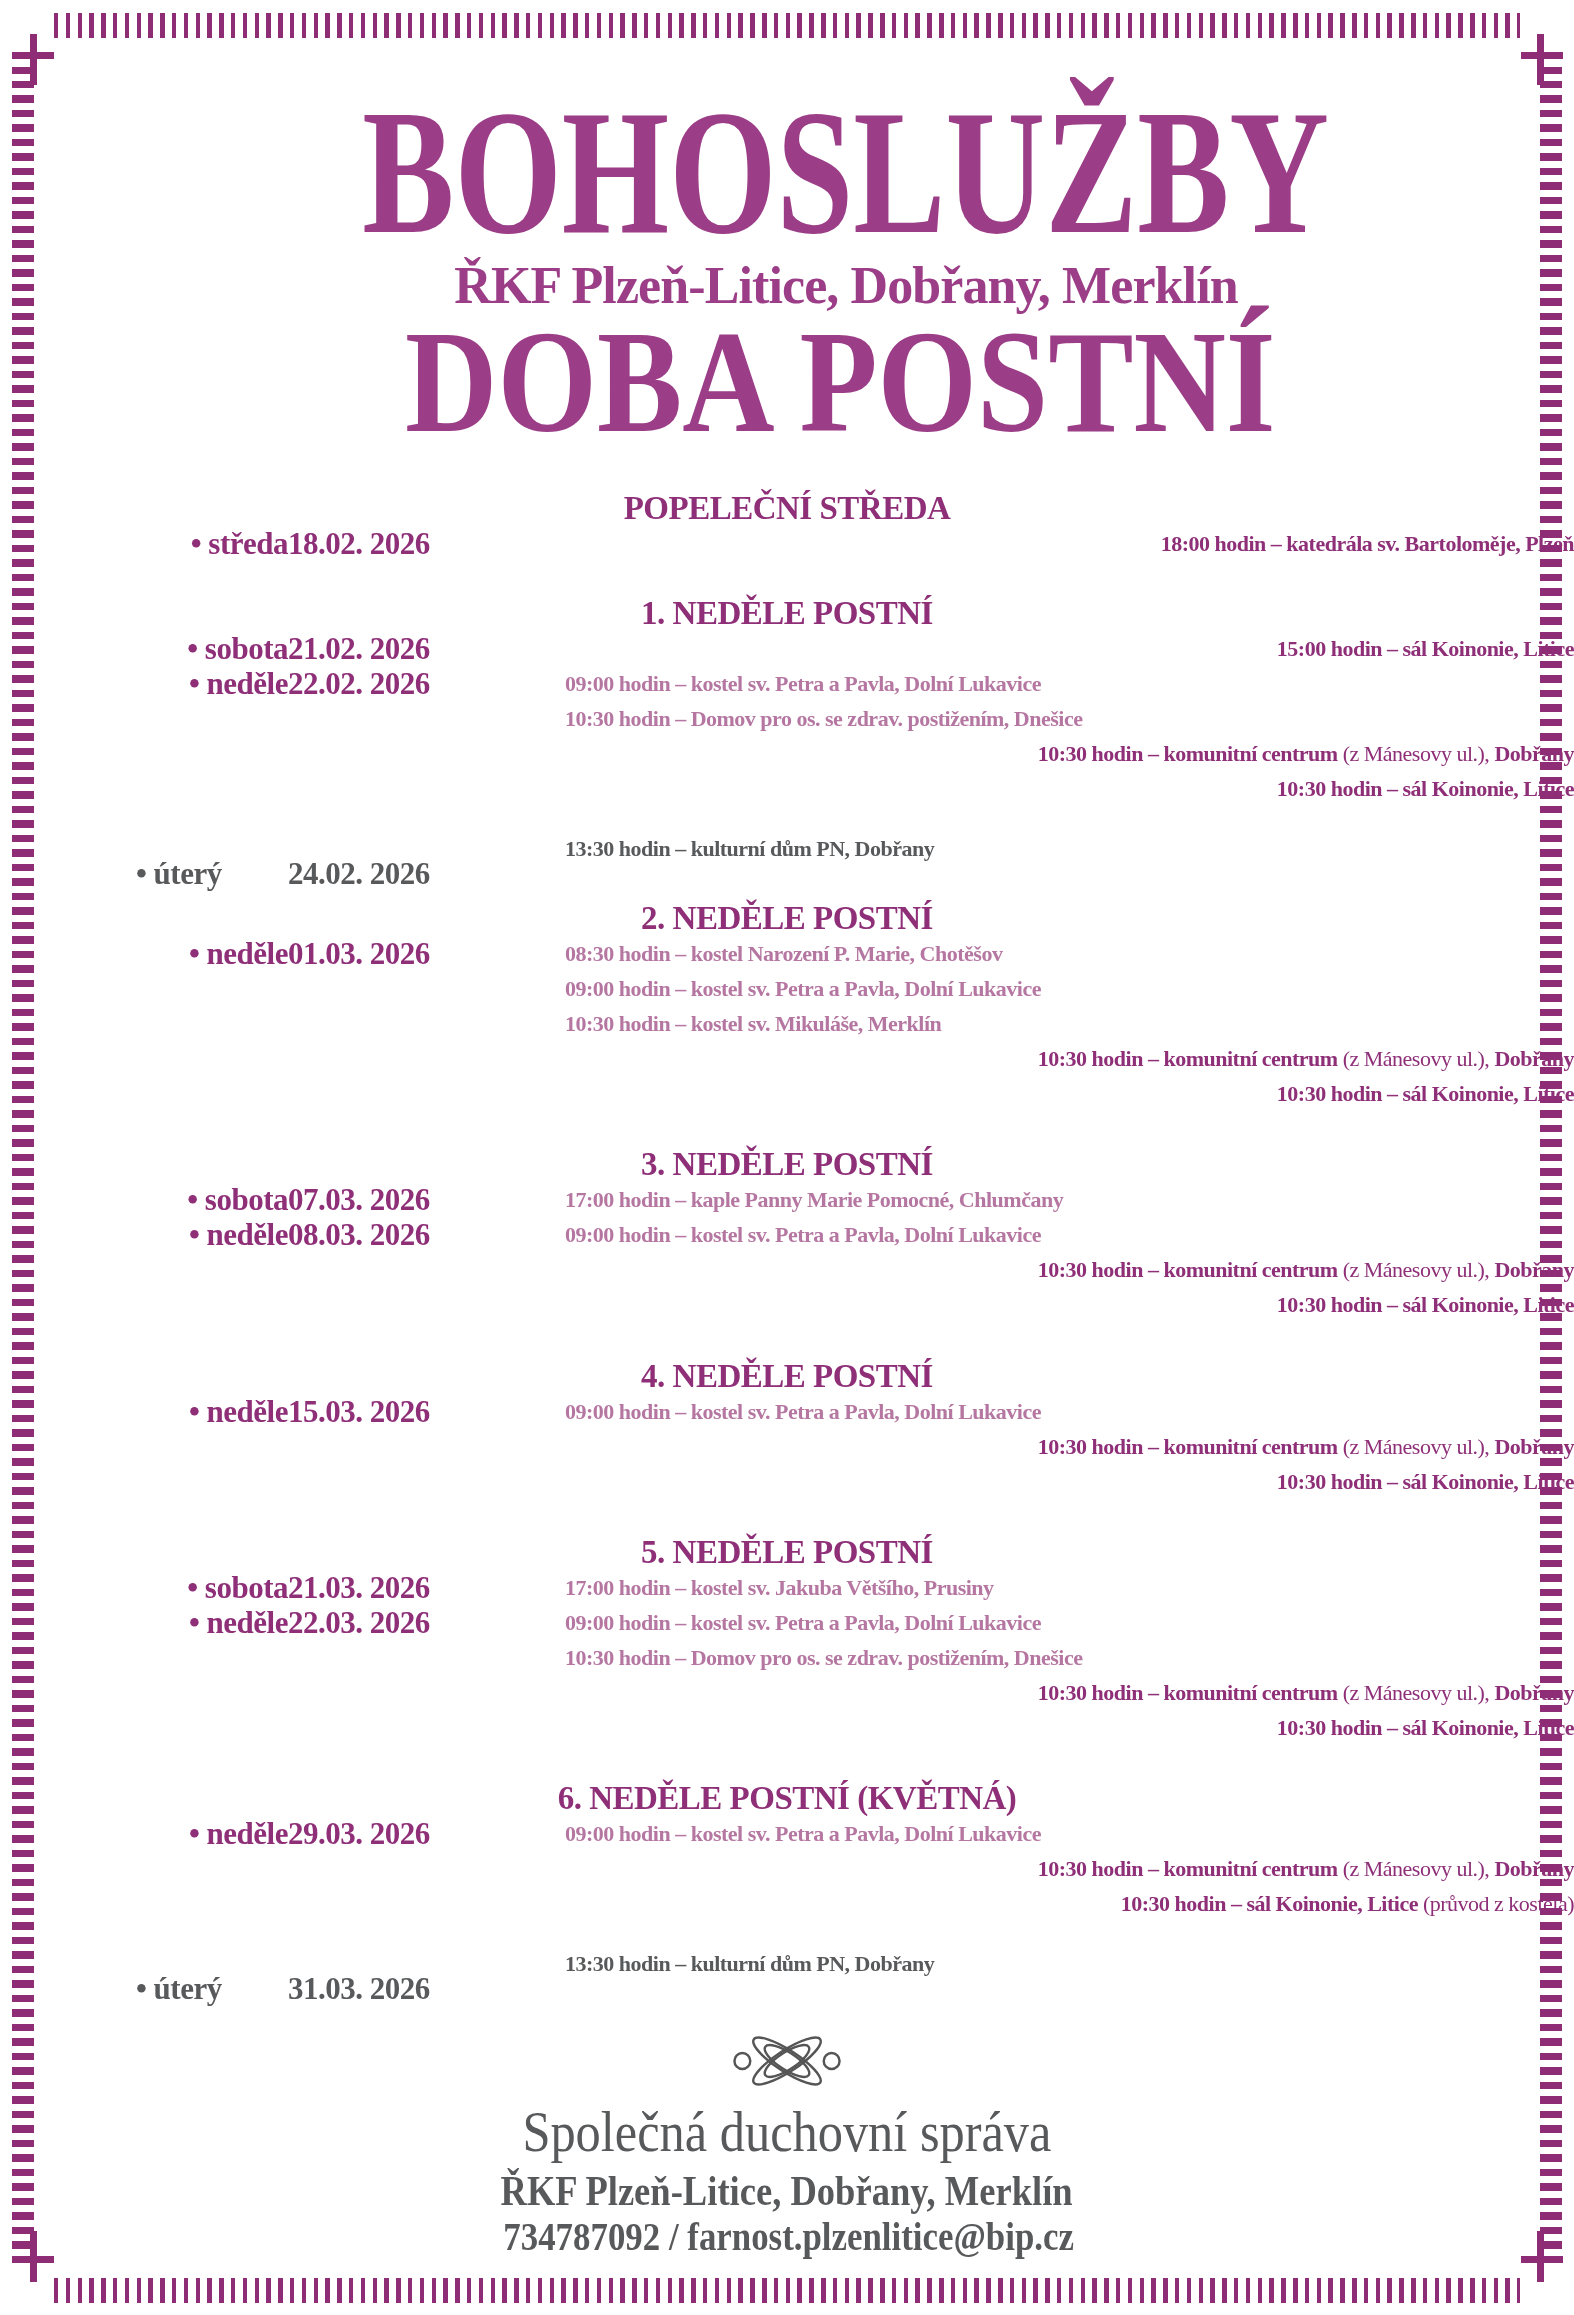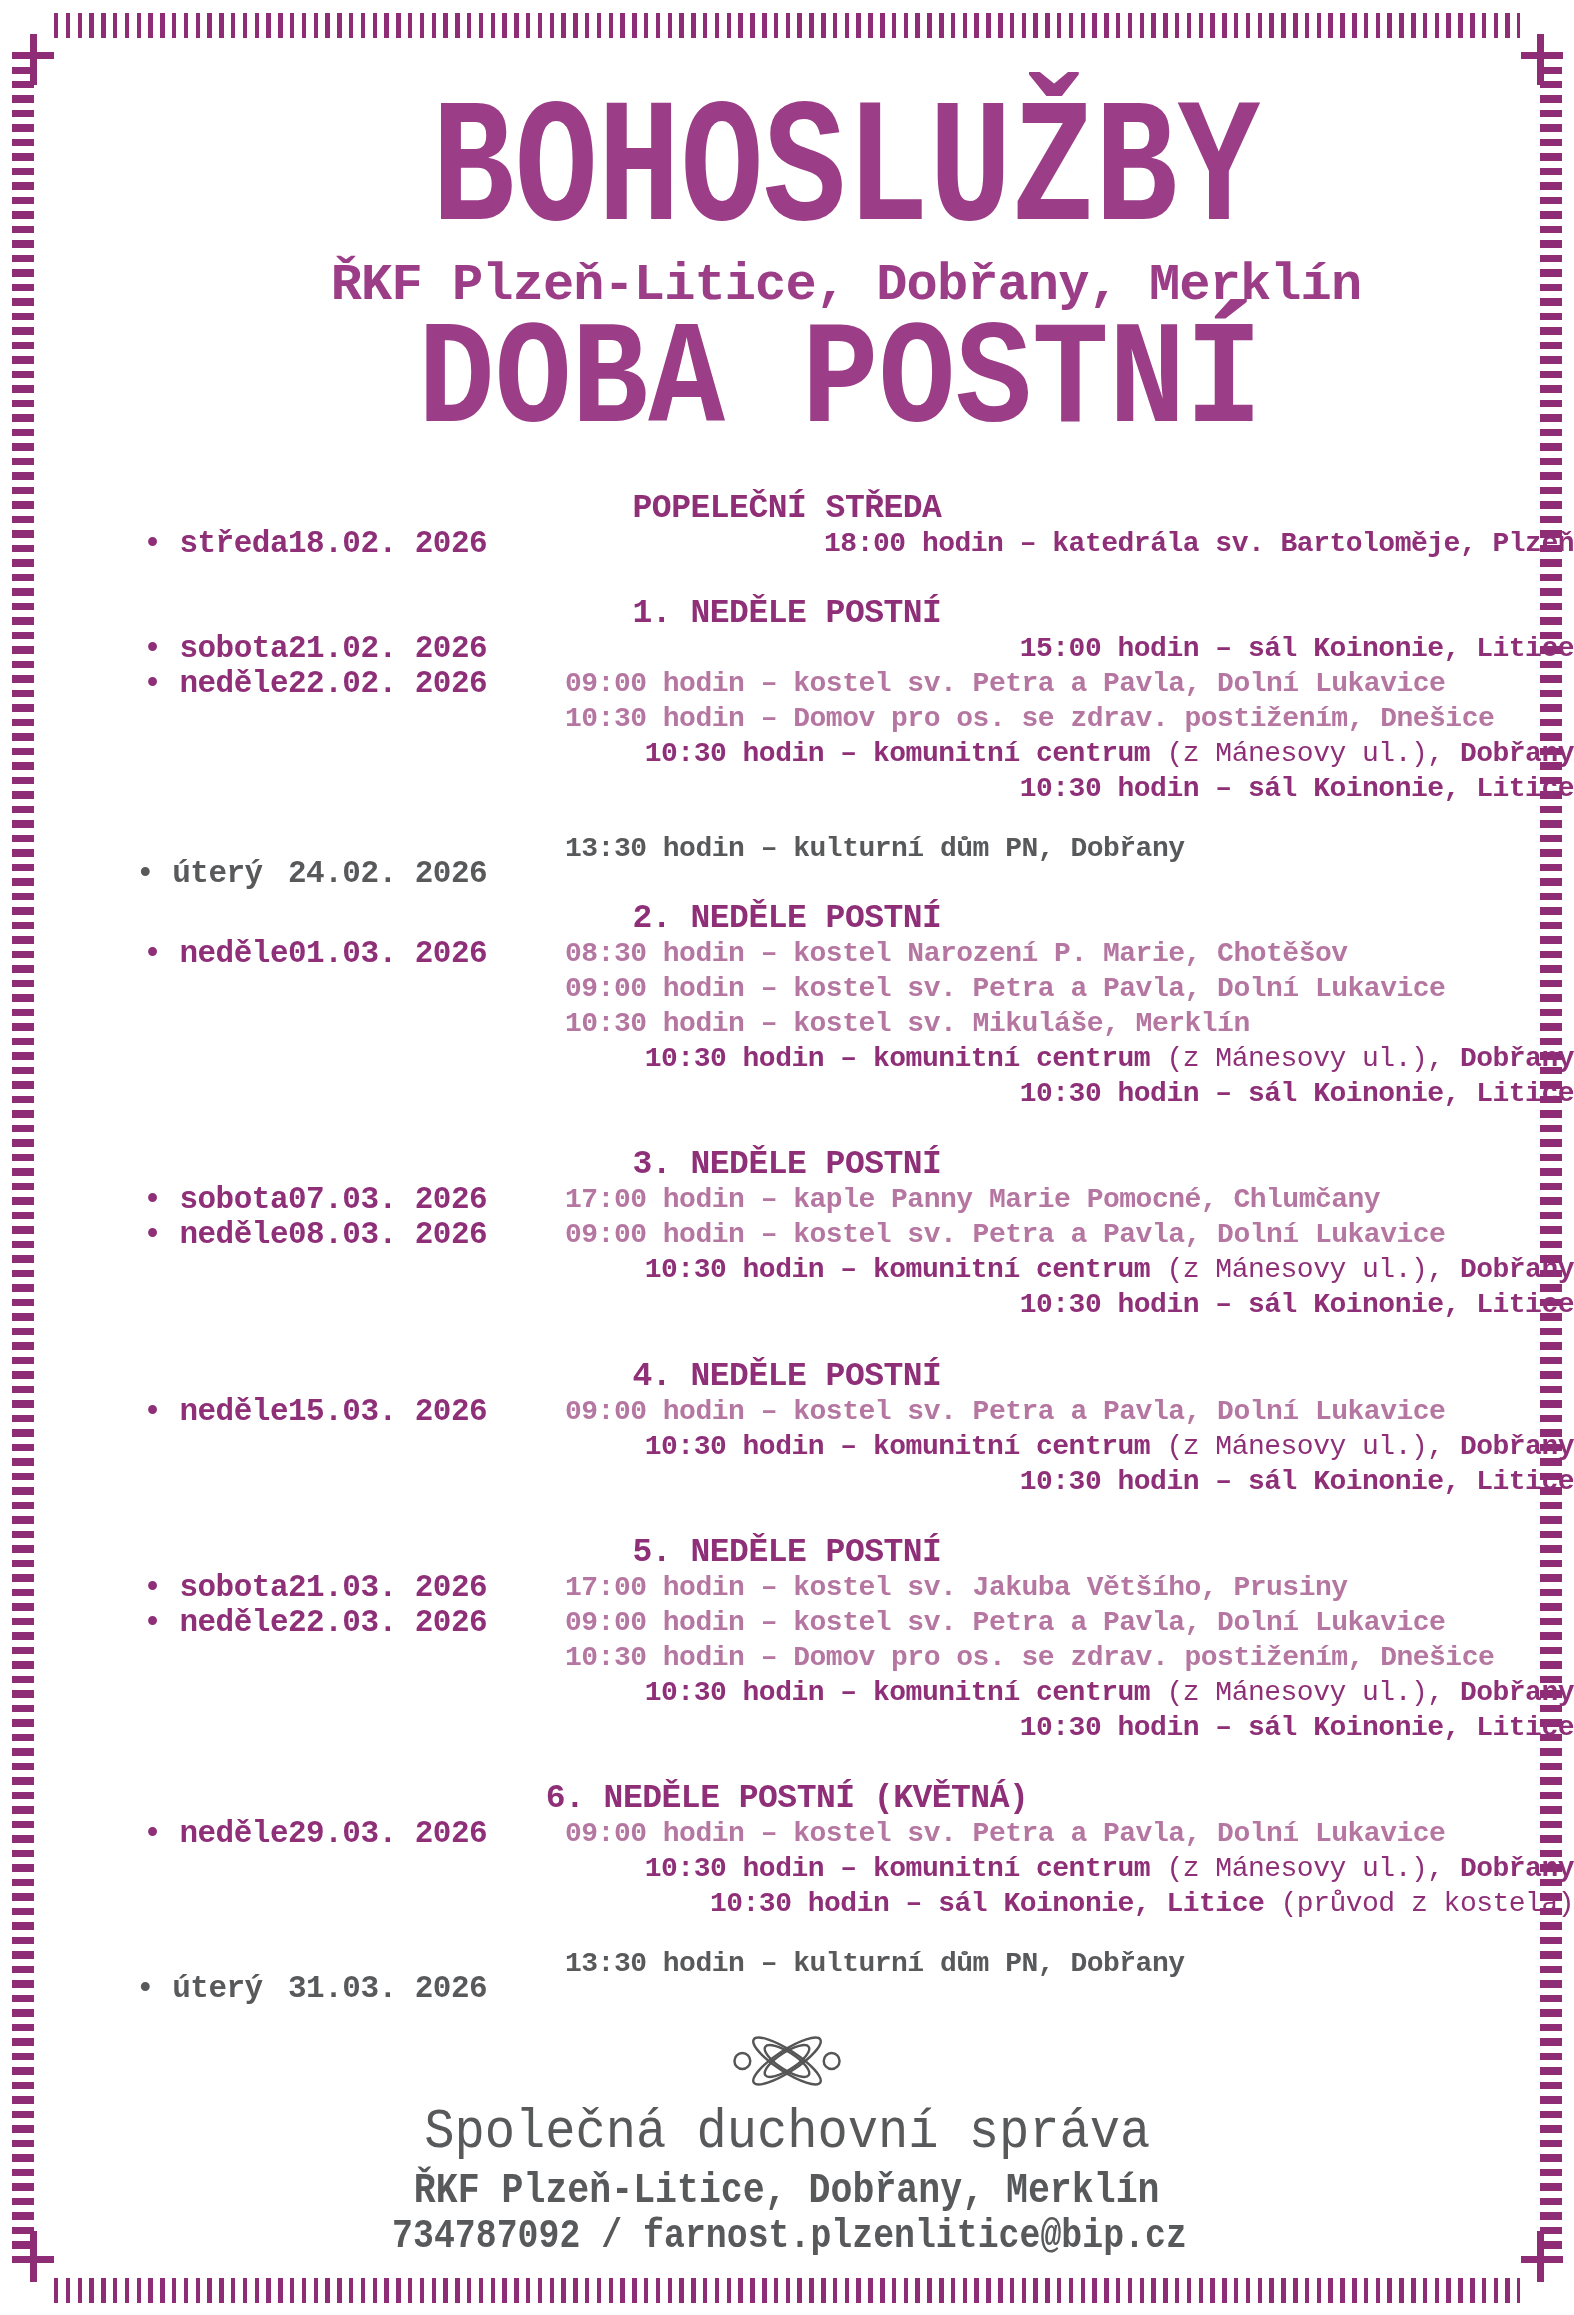--- a/index.html
+++ b/index.html
@@ -5,21 +5,21 @@
   :root{
     --dark:#8e2f78;
     --light:#b577a1;
     --gray:#58595b;
     --title:#9c3e87;
     --border:#8e2d76;
   }
   html,body{margin:0;padding:0;background:#ffffff;}
   .page{
     position:relative;width:1574px;height:2316px;background:#ffffff;overflow:hidden;
-    font-family:Liberation Mono, monospace;
+    font-family:Liberation Serif, serif;
   }
   
   .b-top,.b-bottom{position:absolute;left:54px;right:54px;height:25px;
     background:repeating-linear-gradient(90deg,var(--border) 0 4.5px,transparent 4.5px 11.8px);}
   .b-top{top:12.7px;}
   .b-bottom{bottom:12.7px;}
   .b-left,.b-right{position:absolute;top:52px;bottom:52px;width:22.6px;
     background:repeating-linear-gradient(180deg,var(--border) 0 7.2px,transparent 7.2px 14.5px);}
   .b-left{left:11.8px;}
   .b-right{right:11.8px;}
@@ -54,21 +54,21 @@
     line-height:35px;letter-spacing:-0.5px;
   }
   .item{position:relative;}
   .item.gap{margin-top:20px;}
   .dateline{
     position:absolute;left:136px;top:0;line-height:35px;font-size:31px;font-weight:bold;
     white-space:nowrap;letter-spacing:-0.5px;
   }
   .dateline .dayword{display:inline-block;width:152px;}
   .lines{margin-left:565px;}
-  .line{line-height:35px;font-size:28px;font-weight:bold;white-space:nowrap;letter-spacing:-0.5px;}
+  .line{line-height:35px;font-size:22px;font-weight:bold;white-space:nowrap;letter-spacing:-0.5px;}
   .line .note{font-weight:normal;}
   .c-dark{color:var(--dark);text-align:right;}
   .c-light{color:var(--light);}
   .c-gray{color:var(--gray);margin-top:25px;}
   
   .footer{position:absolute;left:0;right:0;top:0;text-align:center;}
   .ornament{position:absolute;left:0;right:0;top:2025px;height:72px;}
   .ornament svg{display:inline-block;}
   .f1{position:absolute;left:0;right:0;top:2101px;font-size:56px;font-weight:normal;
       color:var(--gray);line-height:62px;white-space:nowrap;}

